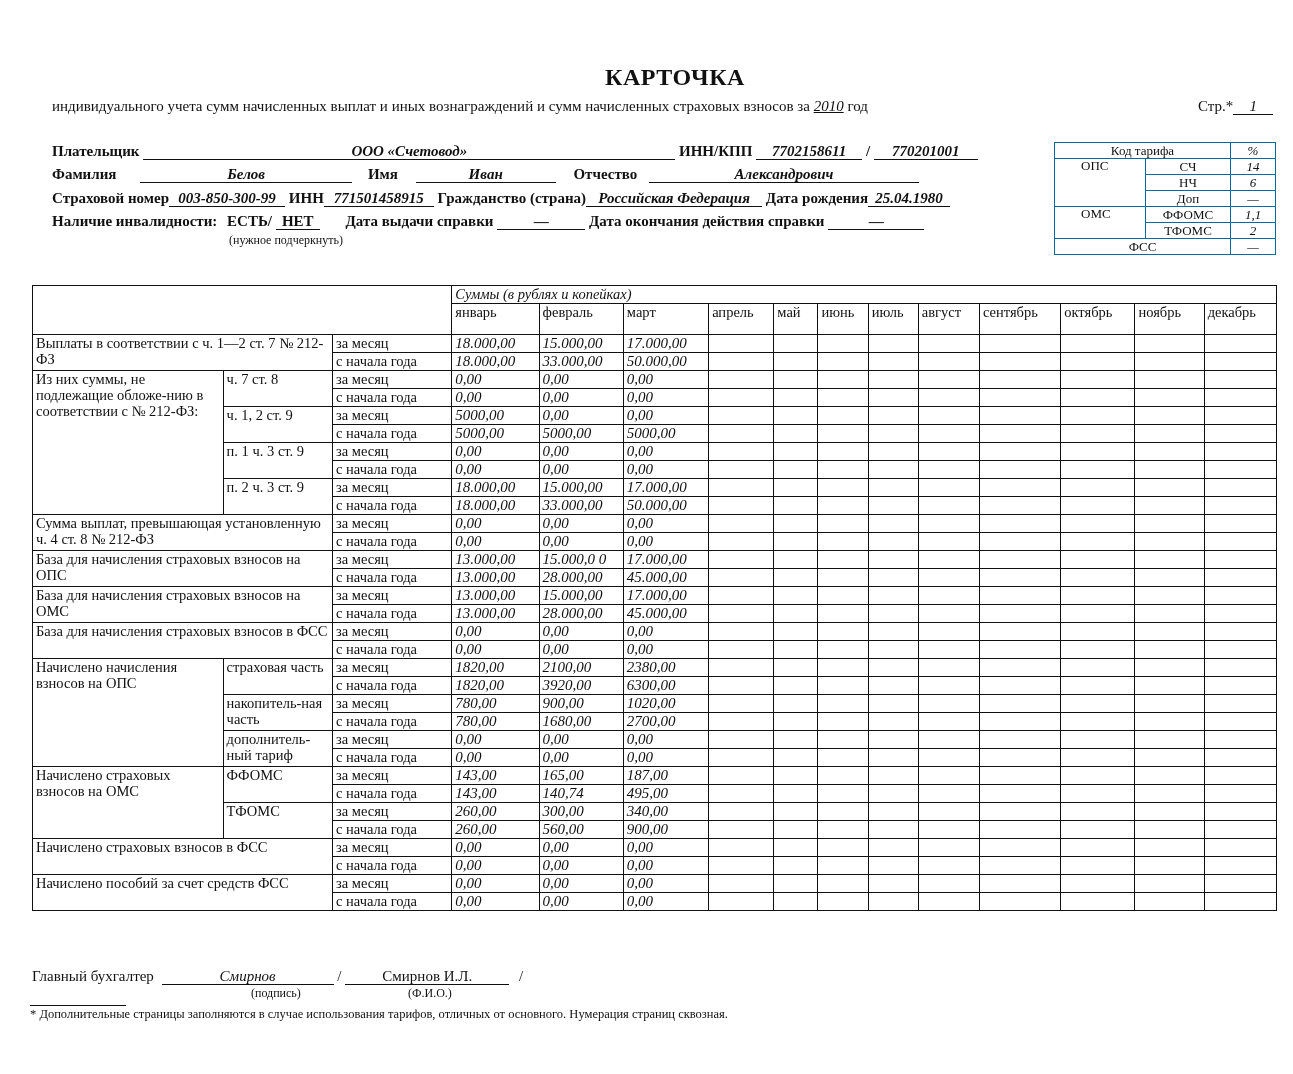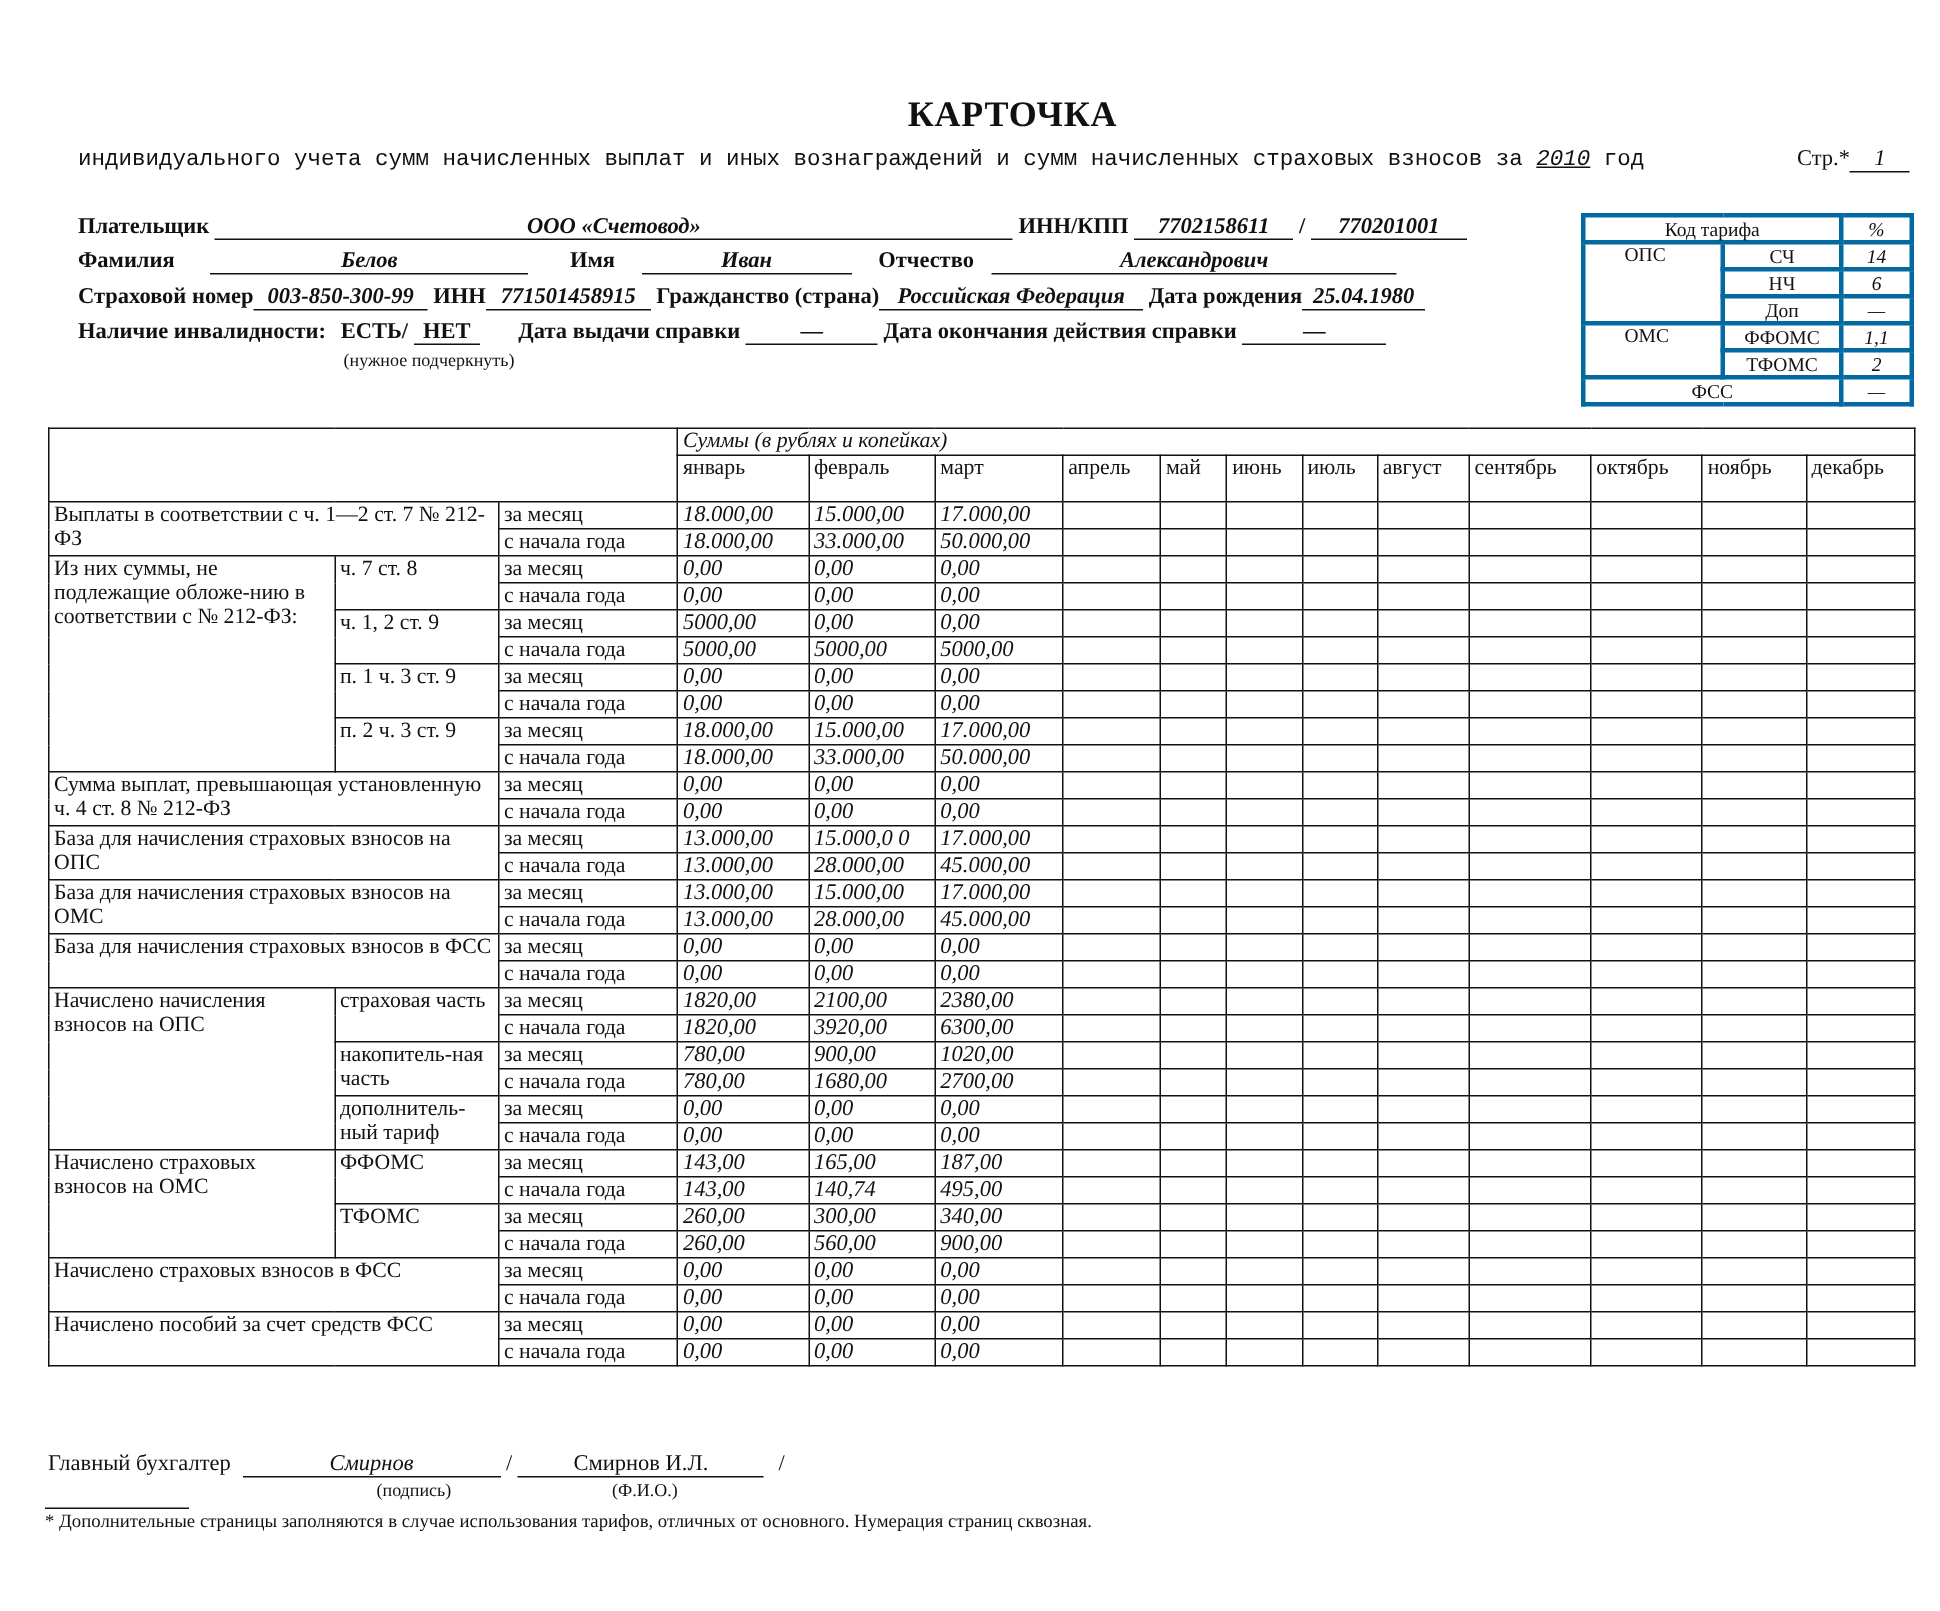--- a/index.html
+++ b/index.html
@@ -1,29 +1,29 @@
 <!DOCTYPE html>
 <html><head>
 <meta charset="utf-8">
 <style>
   html, body { margin: 0; padding: 0; background: #ffffff; }
   body { width: 1293px; height: 1074px; position: relative; font-family: "DejaVu Serif", "Liberation Serif", serif; color: #111; overflow: hidden; }
   .abs { position: absolute; }
   .title { left: 0; width: 1350px; top: 64px; text-align: center; font-size: 24px; font-weight: bold; letter-spacing: 0.5px; font-family: "Liberation Serif", serif; }
-  .subtitle { left: 52px; top: 98px; font-size: 15px; font-family: Liberation Mono, monospace; white-space: nowrap; }
+  .subtitle { left: 52px; top: 98px; font-size: 15px; font-family: Liberation Serif, serif; white-space: nowrap; }
   .it { font-style: italic; }
   .ul { text-decoration: underline; }
   .page { left: 1198px; top: 98px; font-size: 15px; font-family: "Liberation Serif", serif; white-space: nowrap; }
   .blank { display: inline-block; border-bottom: 1px solid #111; text-align: center; font-style: italic; line-height: 16px; vertical-align: baseline; }
   .line { font-size: 15px; font-family: "Liberation Serif", serif; white-space: nowrap; left: 52px; font-weight: bold; }
   .hint { font-size: 12px; font-family: "Liberation Serif", serif; }
 
   table { border-collapse: collapse; }
   .tariff { left: 1054px; top: 142px; width: 222px; font-size: 13px; font-family: "Liberation Serif", serif; }
-  .tariff td { border: 3px solid #0369a1; padding: 0 2px; height: 15px; line-height: 14px; text-align: center; }
+  .tariff td { border: 1px solid #0369a1; padding: 0 2px; height: 15px; line-height: 14px; text-align: center; }
   .tariff td.l { text-align: left; vertical-align: top; padding-left: 26px; }
   .tariff td.v { font-style: italic; }
 
   .main { left: 32px; top: 285px; width: 1245px; font-size: 14.5px; font-family: "Liberation Serif", serif; }
   .main td { border: 1px solid #111; padding: 0 3px; height: 17px; line-height: 16px; vertical-align: top; white-space: nowrap; }
   .main td.num { font-style: italic; font-size: 15px; }
   .main td.wrap { white-space: normal; }
   .main .hdr td { height: 30px; }
   .main .sums td { height: 17px; text-align: left; font-style: italic; }
 
@@ -48,21 +48,21 @@
   <span>Плательщик</span>
   <span class="blank" style="width:532px">ООО «Счетовод»</span>
   <span>ИНН/КПП</span>
   <span class="blank" style="width:106px">7702158611</span>
   <span>/</span>
   <span class="blank" style="width:104px">770201001</span>
 </div>
 <div class="abs line" style="top:166px">
   <span>Фамилия</span>
   <span class="blank" style="width:212px;margin-left:20px">Белов</span>
-  <span style="margin-left:24px">Имя</span>
+  <span style="margin-left:12px">Имя</span>
   <span class="blank" style="width:140px;margin-left:14px">Иван</span>
   <span style="margin-left:14px">Отчество</span>
   <span class="blank" style="width:270px;margin-left:8px">Александрович</span>
 </div>
 <div class="abs line" style="top:190px">
   <span>Страховой номер</span><span class="blank" style="width:116px">003-850-300-99</span>
   <span>ИНН</span><span class="blank" style="width:110px">771501458915</span>
   <span>Гражданство (страна)</span><span class="blank" style="width:176px">Российская Федерация</span>
   <span>Дата рождения</span><span class="blank" style="width:82px">25.04.1980</span>
 </div>

